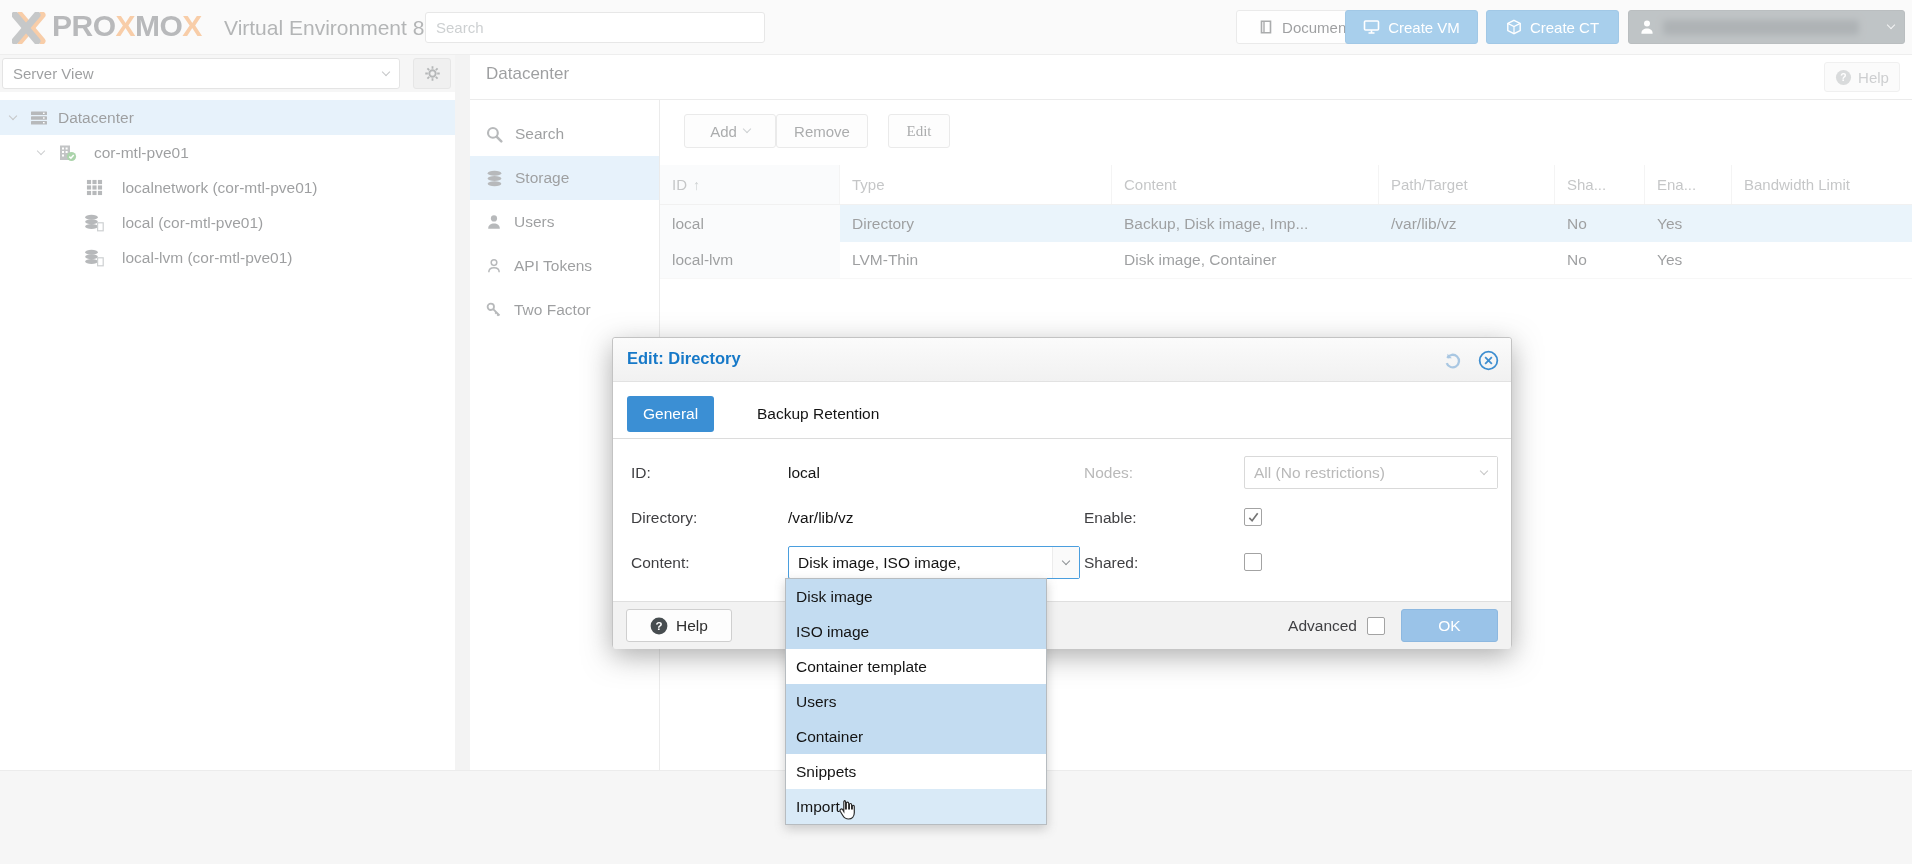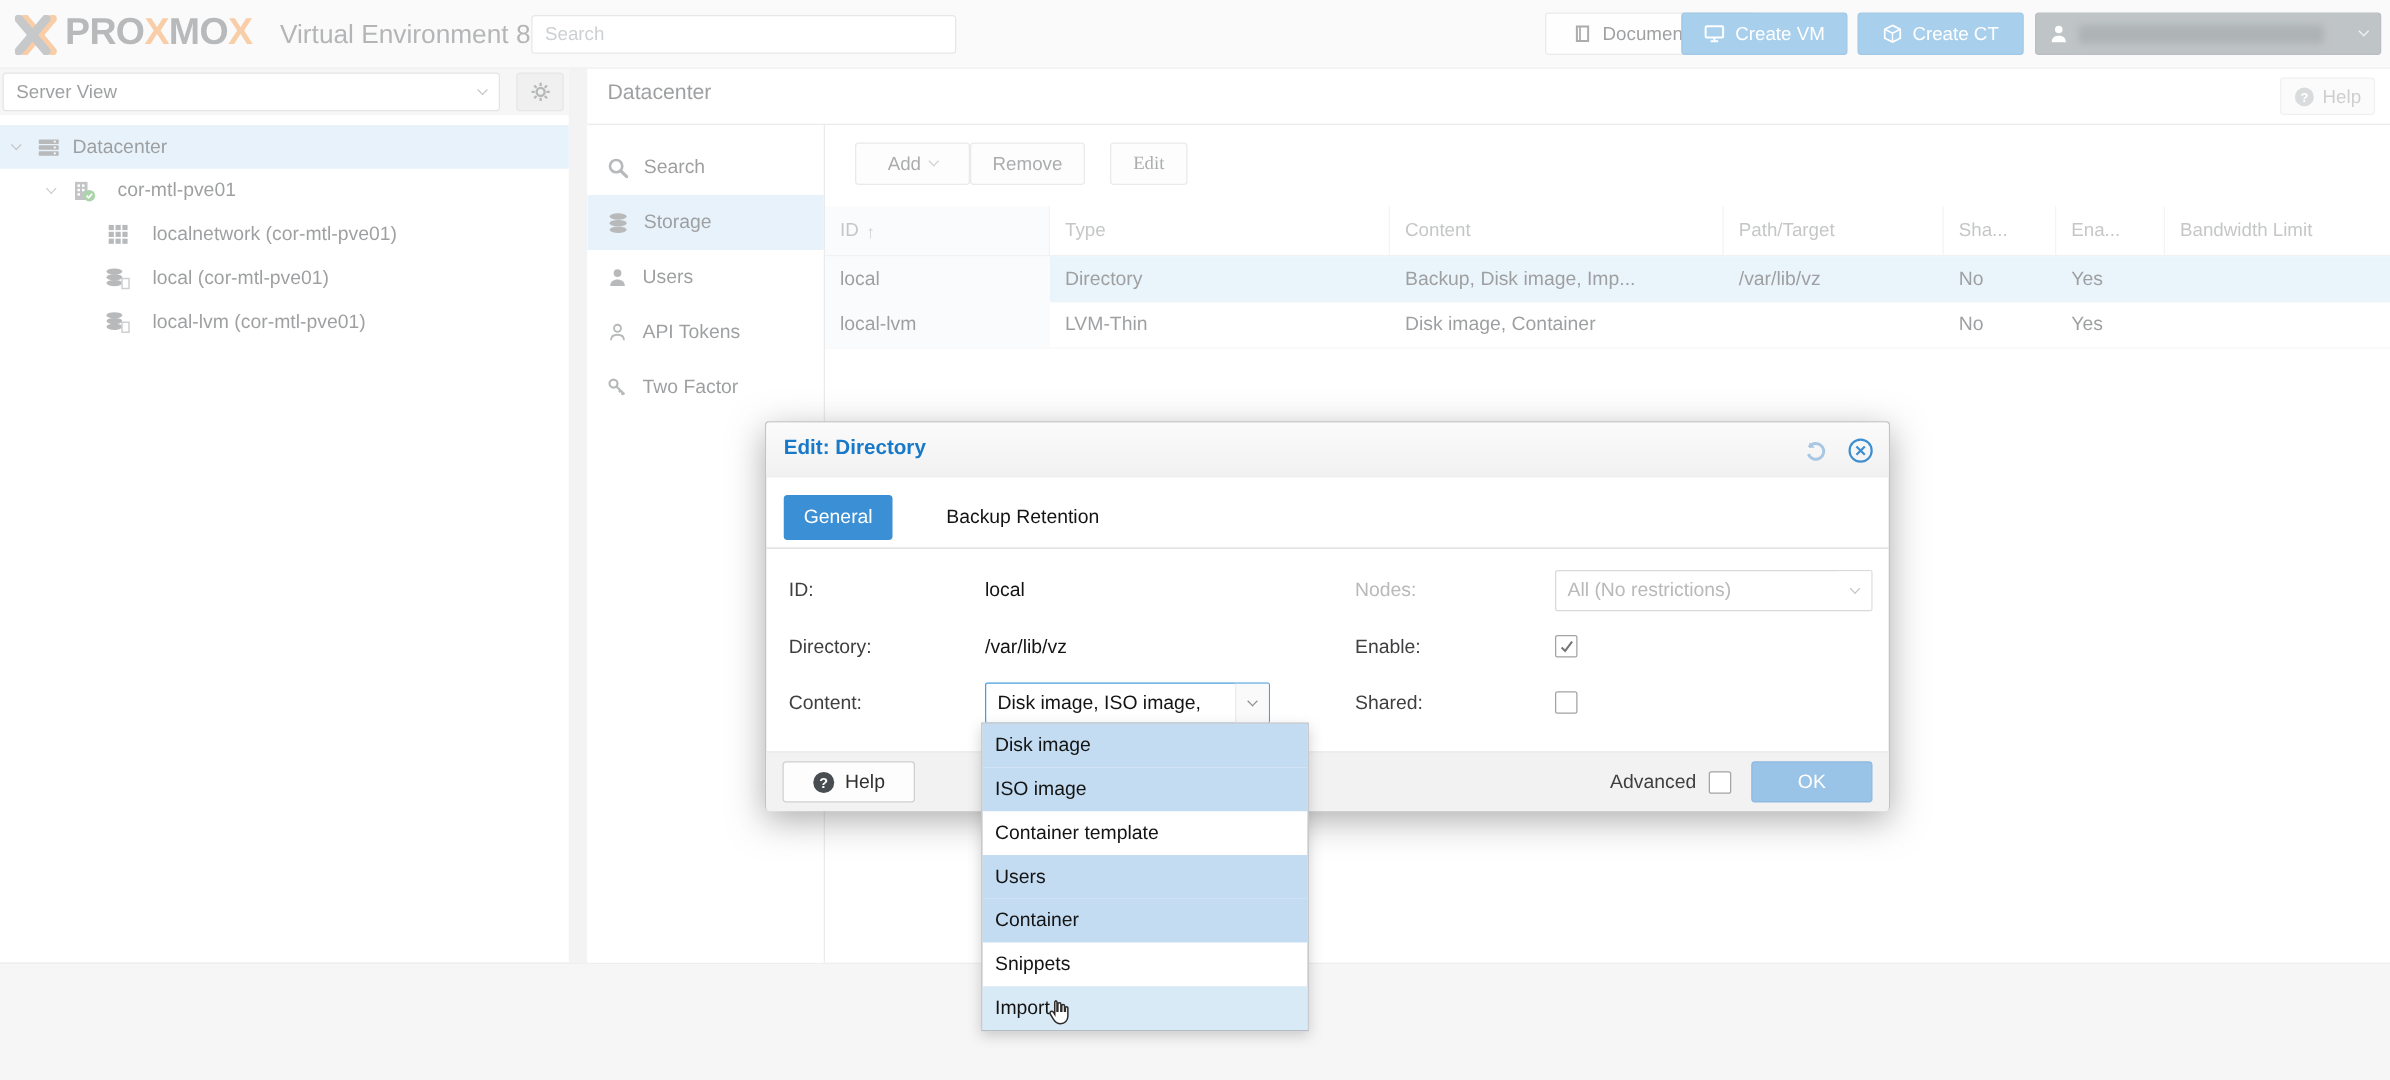--- a/index.html
+++ b/index.html
@@ -87,21 +87,21 @@
   .dlg-undo { left:828px; } .dlg-close { left:864px; }
   .tab { position:absolute; top:58px; height:36px; display:flex; align-items:center; padding:0 16px; font-size:15.5px; border-radius:3px; cursor:pointer; }
   .tab-general { left:14px; background:#3b8fd4; color:#fff; }
   .tab-backup { left:128px; color:#141414; }
   .tab-line { position:absolute; left:0; top:100px; width:100%; height:1px; background:#dcdcdc; }
 
   .fld-label { position:absolute; font-size:15.5px; color:#3f3f42; line-height:33px; }
   .fld-value { position:absolute; font-size:15.5px; color:#141414; line-height:33px; }
   .lbl-disabled { color:#b9b9b9; }
   .combo { position:absolute; height:33px; background:#fff; display:flex; align-items:center; }
-  .combo-focused { left:175px; top:208px; width:228px; border:1px solid #4a9ede; border-radius:2px; }
+  .combo-focused { left:175px; top:208px; width:292px; border:1px solid #4a9ede; border-radius:2px; }
   .combo-disabled { left:631px; top:118px; width:254px; border:1px solid #d9d9d9; border-radius:2px;gap:20px; }
   .combo .cval { flex:1; padding-left:9px; font-size:15.5px; white-space:nowrap; overflow:hidden; }
   .combo-focused .cval { color:#141414; }
   .combo-disabled .cval { color:#b9b9b9; }
   .combo .ctrig { width:27px; height:100%; display:flex; align-items:center; justify-content:center; color:#8d9194; background:#fafafa; border-left:1px solid #ececec; }
   .combo-disabled .ctrig { color:#c6c6c6; background:#fff; border-left:none; }
   .checkbox { position:absolute; width:18px; height:18px; background:#fff; border:1px solid #a3a3a3; border-radius:2px;
     display:flex; align-items:center; justify-content:center; }
 
   .dlg-footer { position:absolute; left:0; top:263px; width:100%; height:48px; background:#f2f2f2; border-top:1px solid #dfdfdf; border-radius:0 0 3px 3px; }

